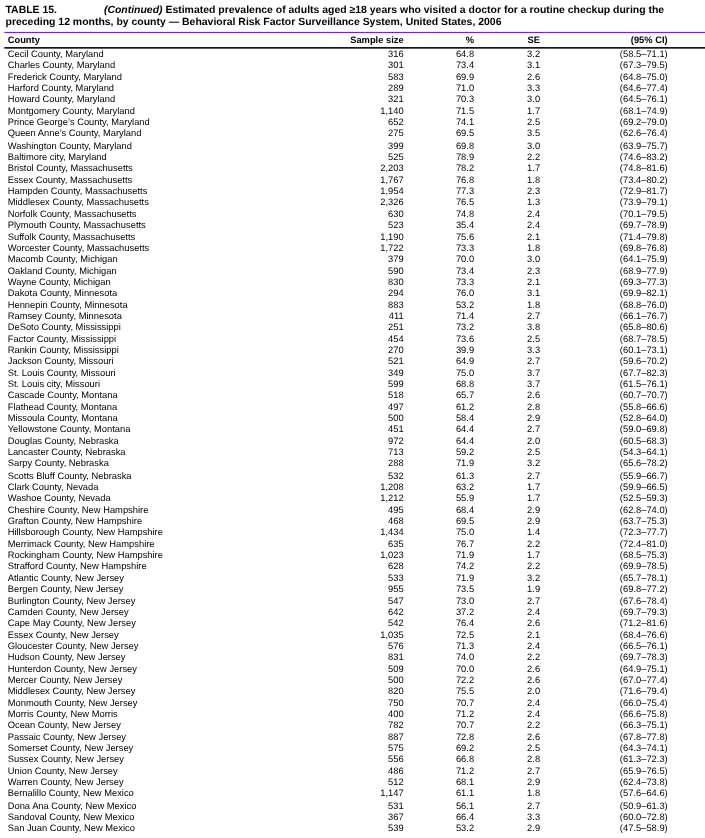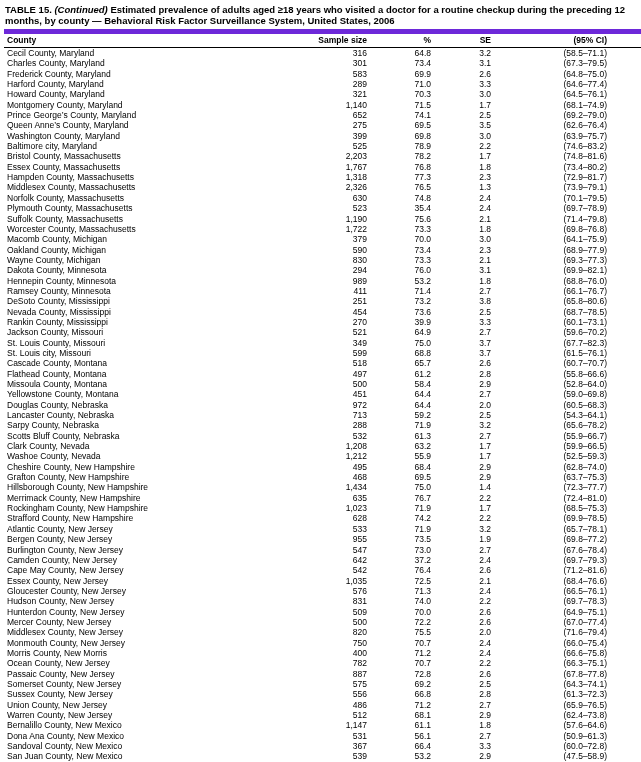--- a/index.html
+++ b/index.html
@@ -11,30 +11,30 @@
     font-family: "Liberation Sans", sans-serif;
     color: #000;
   }
   .page { padding: 3px 4px 0 4px; }
   .title {
     font-size: 9.5px;
     font-weight: bold;
     line-height: 11px;
     padding: 1px 1px 3px 1px;
   }
-  .title .continued { font-style: italic; }
+  .title .continued { font-style: italic; margin-left: 40px; }
   table {
     width: 100%;
     border-collapse: collapse;
     table-layout: fixed;
   }
   thead th {
     font-size: 8.5px;
     font-weight: bold;
-    border-top: 5px solid #6d28d9;
+    border-top: 1px solid #6d28d9;
     border-bottom: 1px solid #000;
     padding: 1px 0 2px 0;
     vertical-align: bottom;
     white-space: nowrap;
   }
   tbody td {
     font-size: 8.5px;
     line-height: 10.35px;
     white-space: nowrap;
     overflow: hidden;
@@ -154,21 +154,21 @@
         </tr>
         <tr>
           <td class="col-county">Essex County, Massachusetts</td>
           <td class="col-n">1,767</td>
           <td class="col-pct">76.8</td>
           <td class="col-se">1.8</td>
           <td class="col-ci">(73.4–80.2)</td>
         </tr>
         <tr>
           <td class="col-county">Hampden County, Massachusetts</td>
-          <td class="col-n">1,318</td>
+          <td class="col-n">1,954</td>
           <td class="col-pct">77.3</td>
           <td class="col-se">2.3</td>
           <td class="col-ci">(72.9–81.7)</td>
         </tr>
         <tr>
           <td class="col-county">Middlesex County, Massachusetts</td>
           <td class="col-n">2,326</td>
           <td class="col-pct">76.5</td>
           <td class="col-se">1.3</td>
           <td class="col-ci">(73.9–79.1)</td>
@@ -224,41 +224,41 @@
         </tr>
         <tr>
           <td class="col-county">Dakota County, Minnesota</td>
           <td class="col-n">294</td>
           <td class="col-pct">76.0</td>
           <td class="col-se">3.1</td>
           <td class="col-ci">(69.9–82.1)</td>
         </tr>
         <tr>
           <td class="col-county">Hennepin County, Minnesota</td>
-          <td class="col-n">989</td>
+          <td class="col-n">883</td>
           <td class="col-pct">53.2</td>
           <td class="col-se">1.8</td>
           <td class="col-ci">(68.8–76.0)</td>
         </tr>
         <tr>
           <td class="col-county">Ramsey County, Minnesota</td>
           <td class="col-n">411</td>
           <td class="col-pct">71.4</td>
           <td class="col-se">2.7</td>
           <td class="col-ci">(66.1–76.7)</td>
         </tr>
         <tr>
           <td class="col-county">DeSoto County, Mississippi</td>
           <td class="col-n">251</td>
           <td class="col-pct">73.2</td>
           <td class="col-se">3.8</td>
           <td class="col-ci">(65.8–80.6)</td>
         </tr>
         <tr>
-          <td class="col-county">Nevada County, Mississippi</td>
+          <td class="col-county">Factor County, Mississippi</td>
           <td class="col-n">454</td>
           <td class="col-pct">73.6</td>
           <td class="col-se">2.5</td>
           <td class="col-ci">(68.7–78.5)</td>
         </tr>
         <tr>
           <td class="col-county">Rankin County, Mississippi</td>
           <td class="col-n">270</td>
           <td class="col-pct">39.9</td>
           <td class="col-se">3.3</td>

